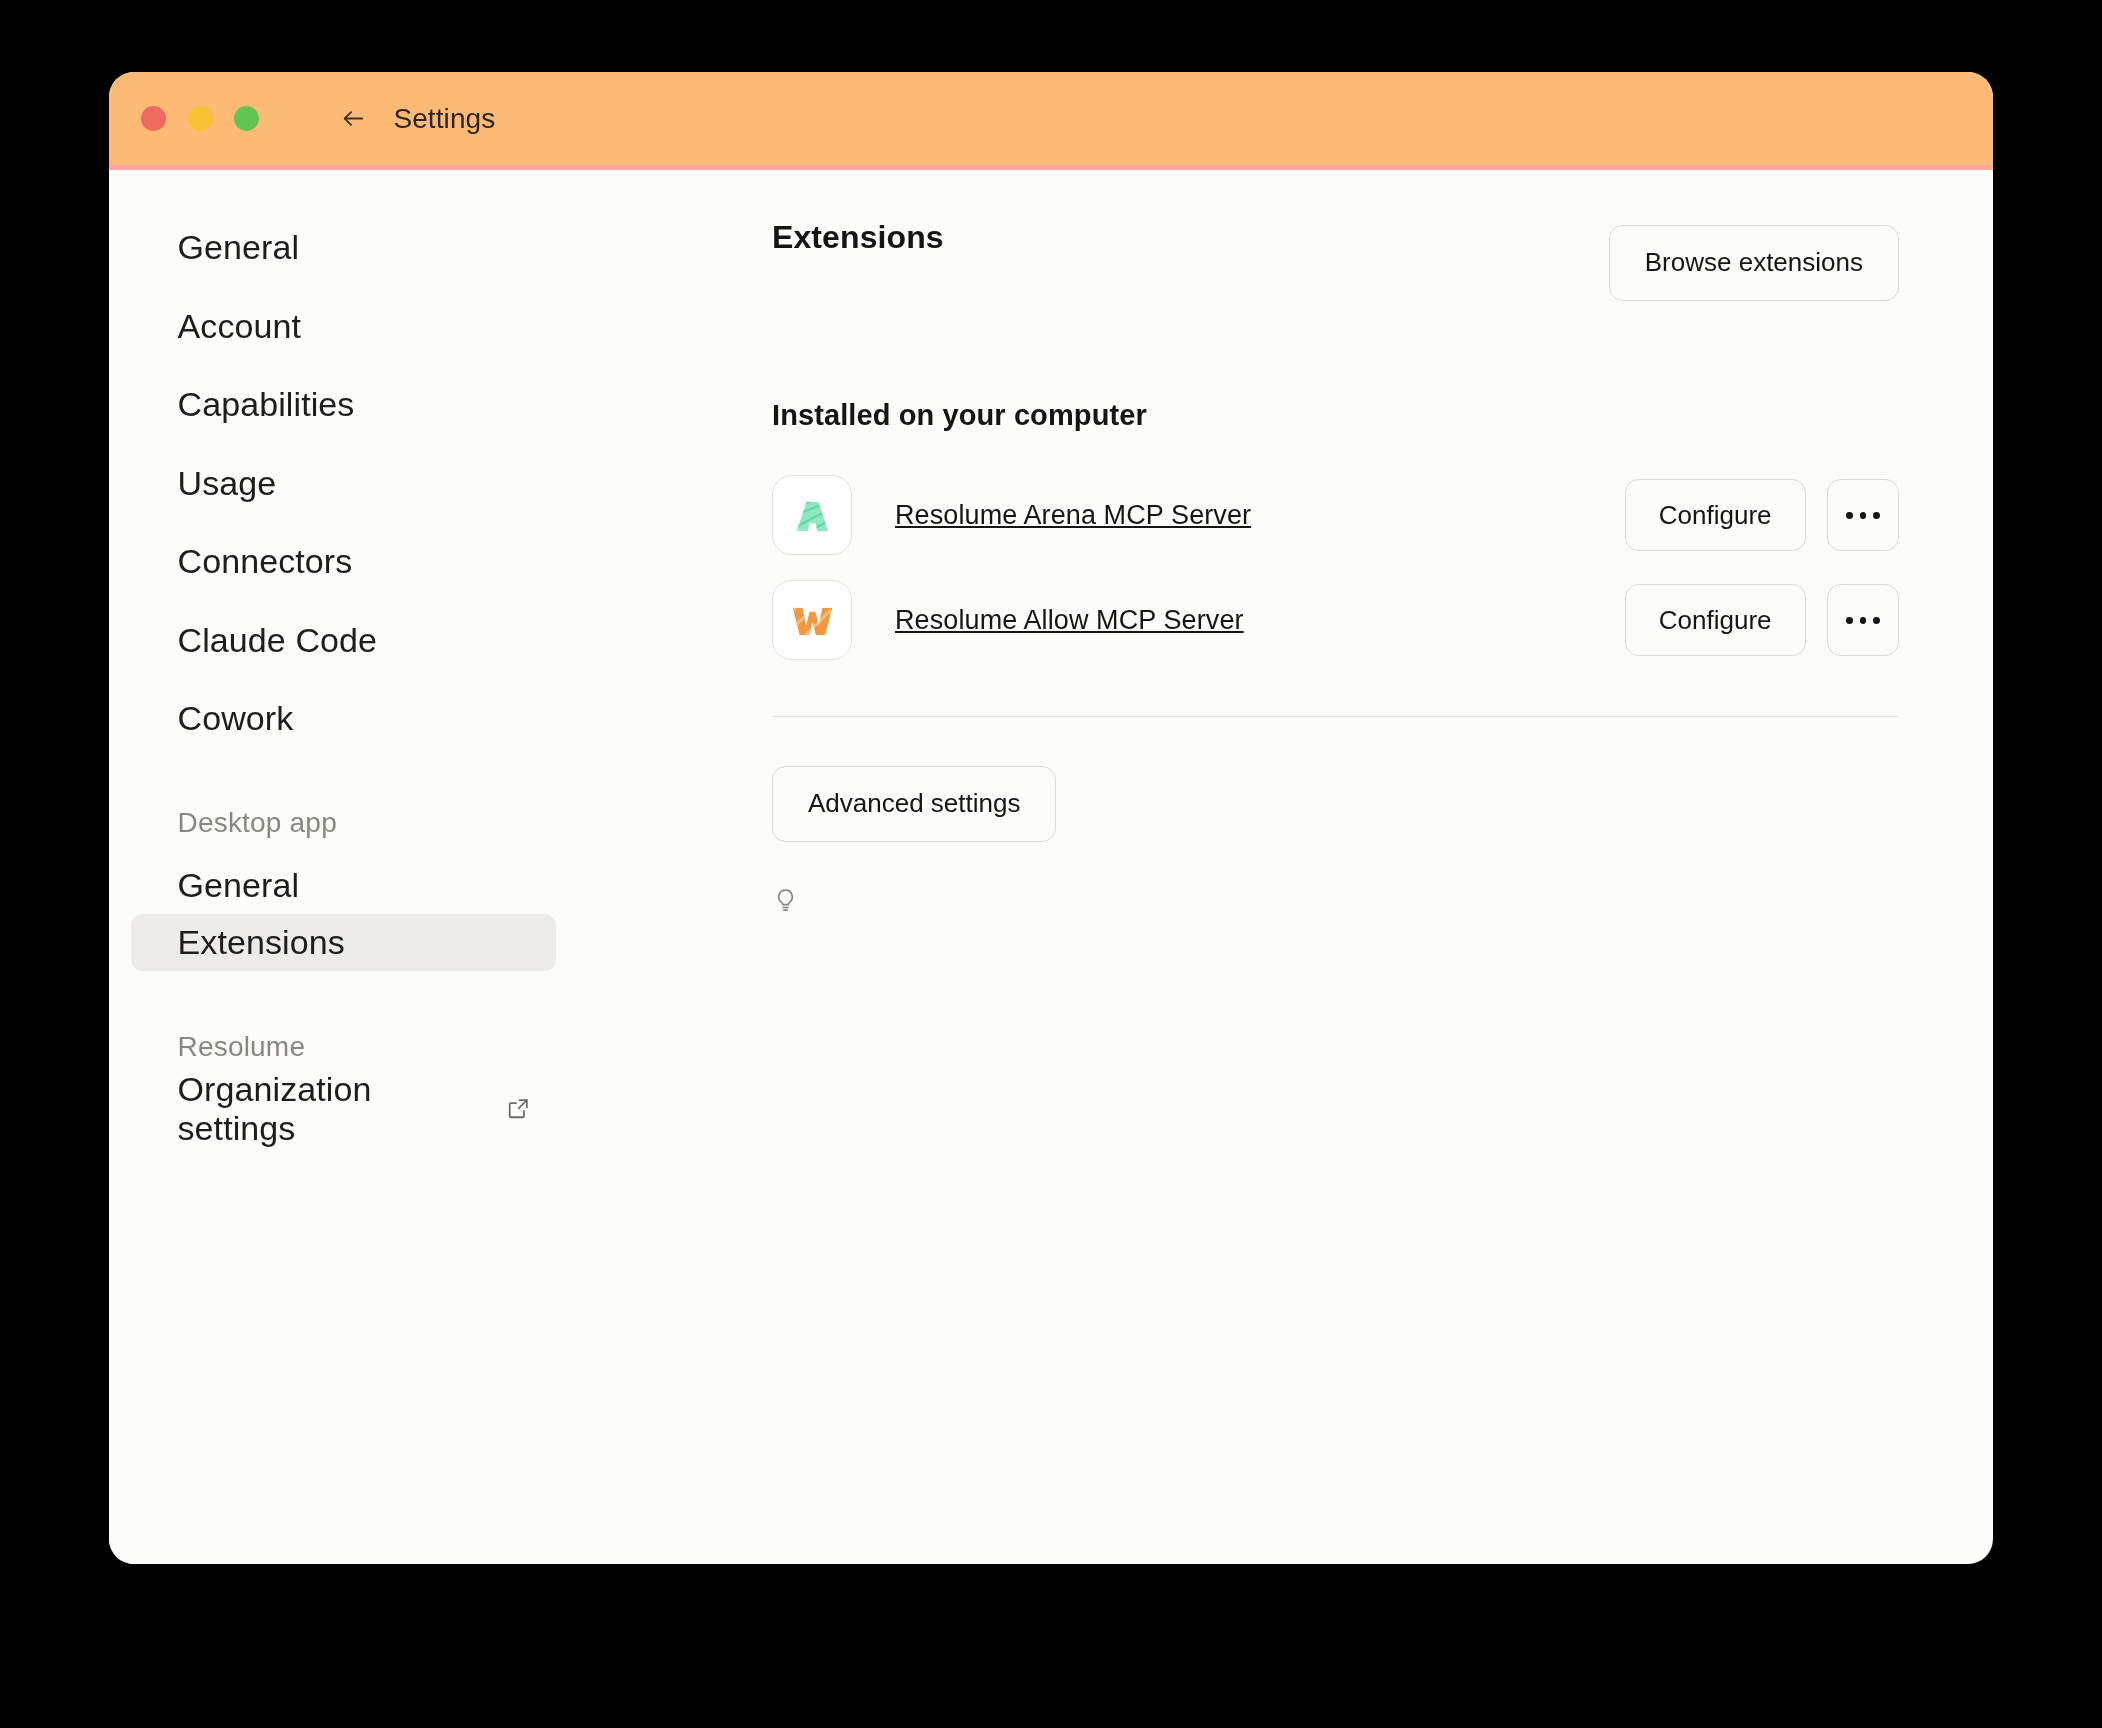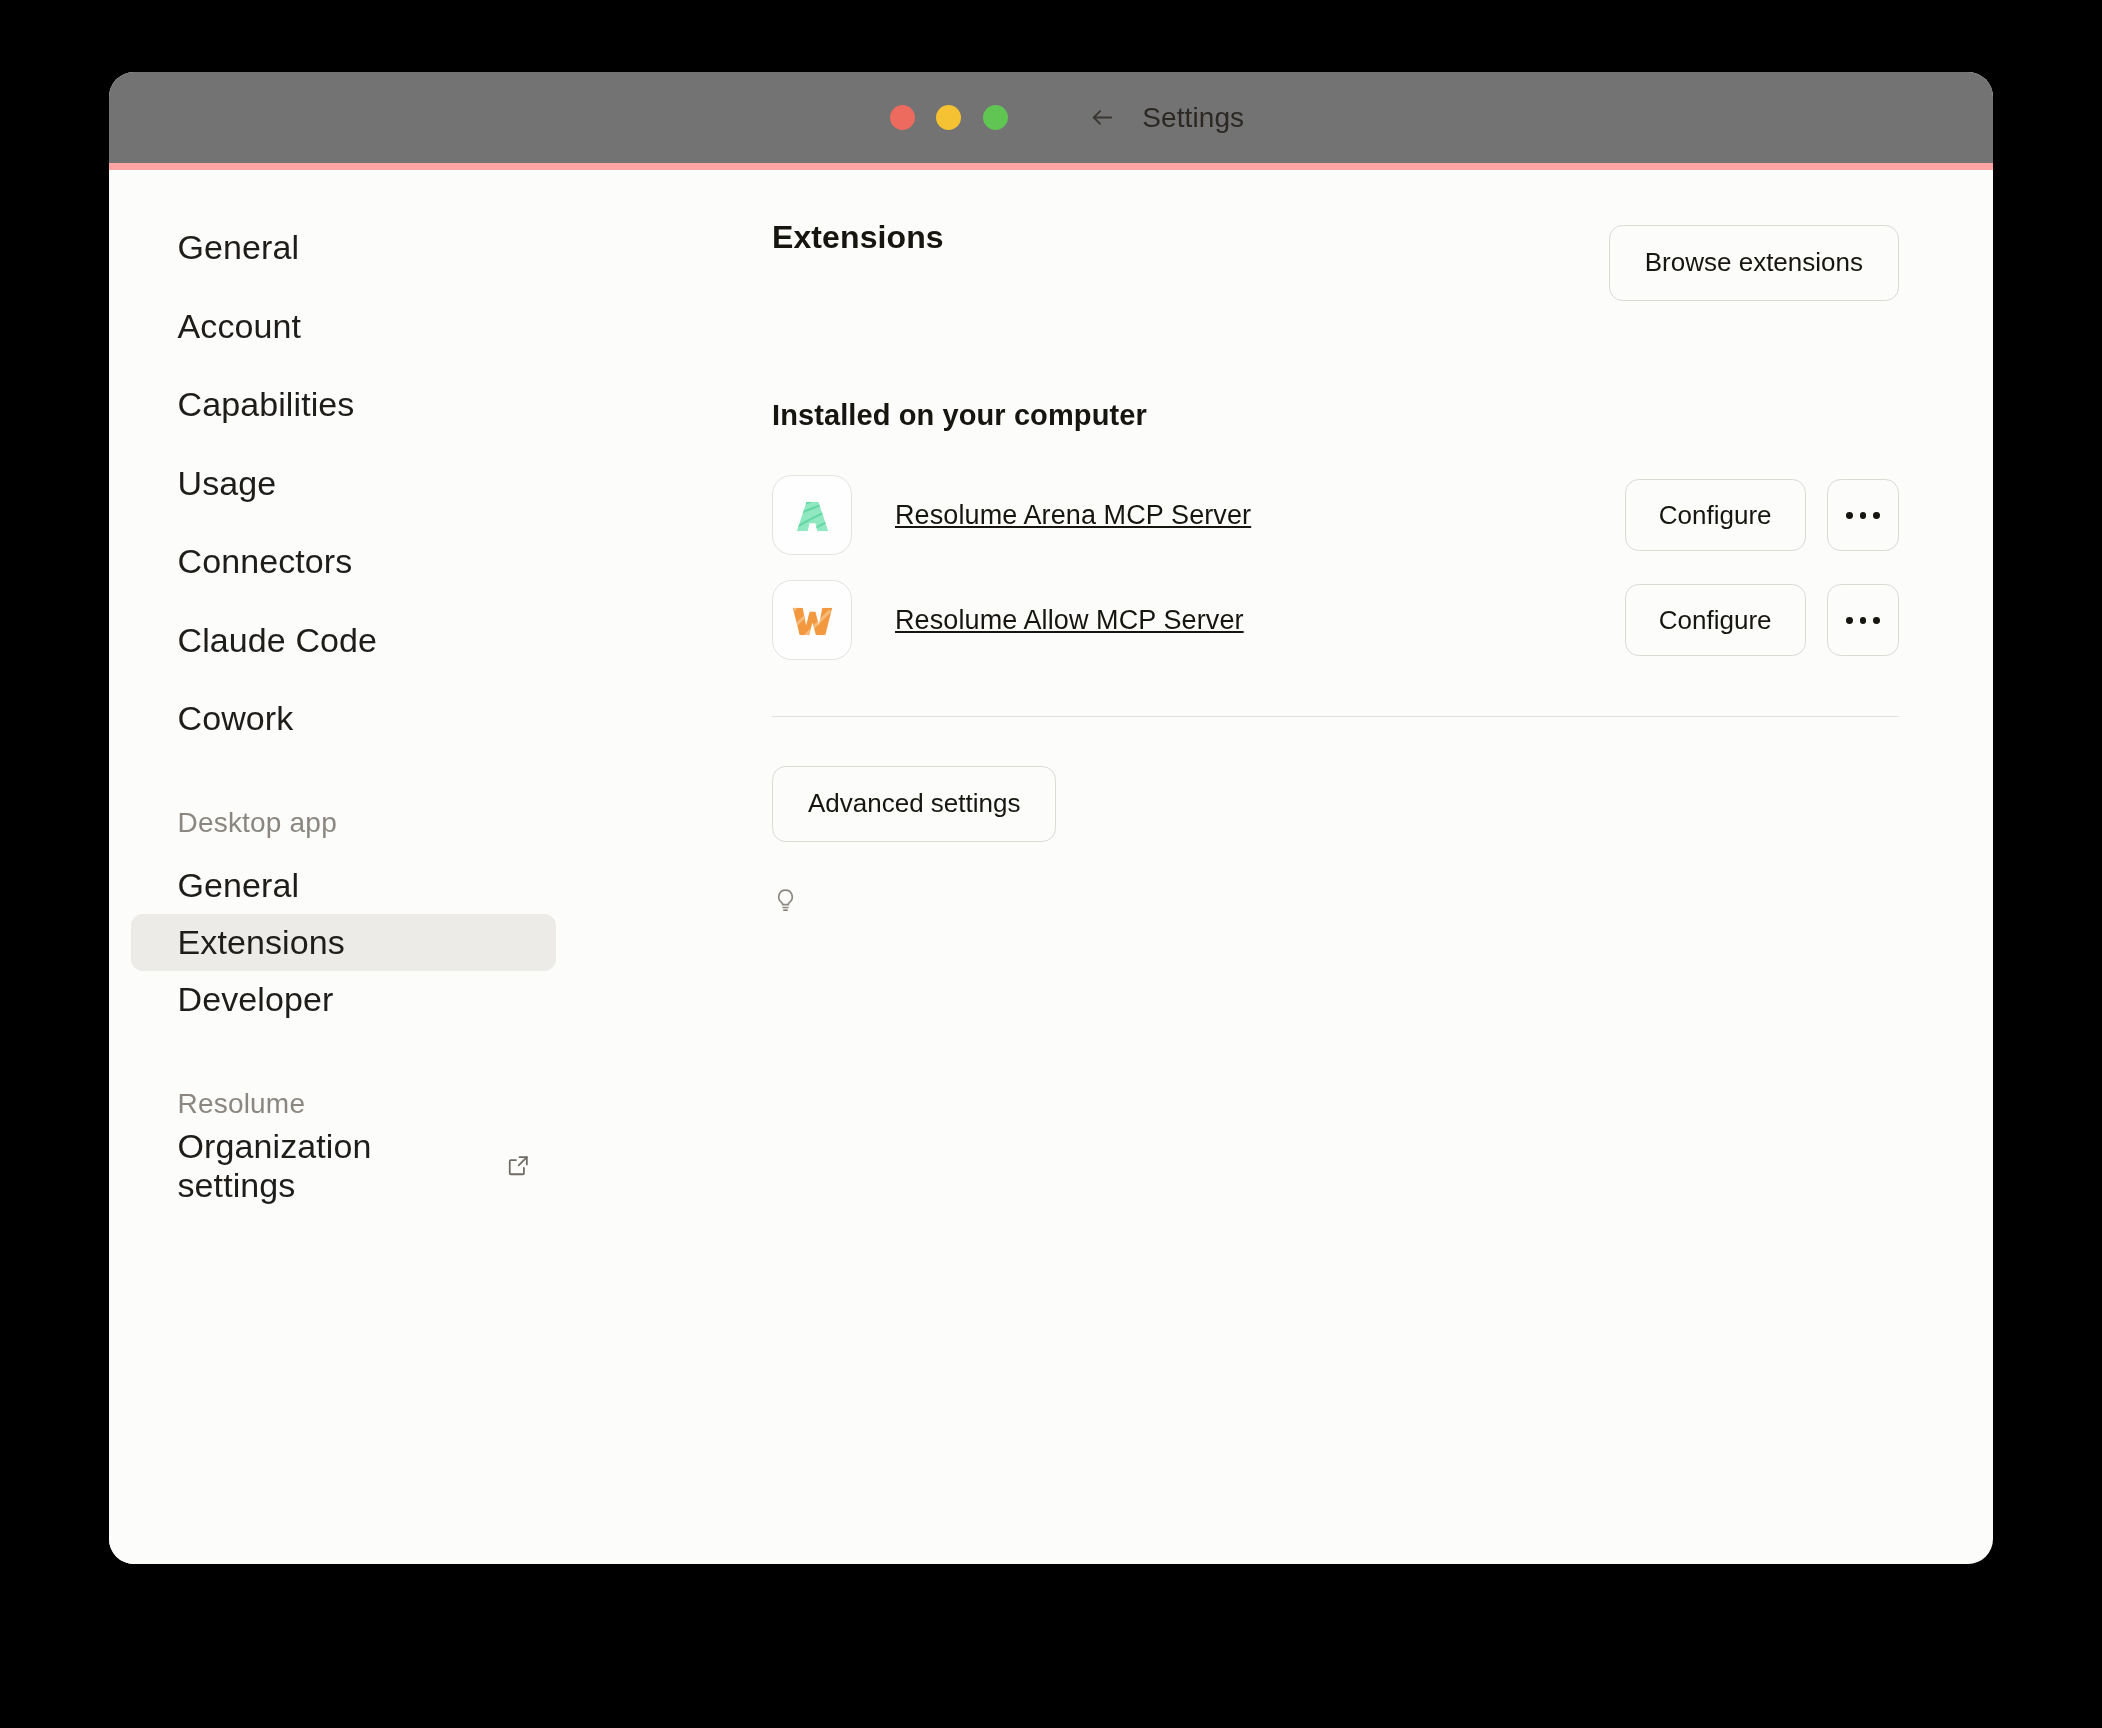--- a/index.html
+++ b/index.html
@@ -24,24 +24,23 @@
     display: flex;
     flex-direction: column;
   }
 
   
   #titlebar {
     height: 98px;
     flex: 0 0 98px;
     display: flex;
     align-items: center;
-    border-bottom: 7px solid #fca5a5;
-    background: #737373;
+    border-bottom: 5px solid #fca5a5;
+    background: #fdba74;
     position: relative;
-    justify-content: center;
   }
   .traffic-lights {
     display: flex;
     align-items: center;
     gap: 21.5px;
     margin-left: 32px;
   }
   .light { width: 25px; height: 25px; border-radius: 50%; }
   .light.red    { background: #ED6A5E; }
   .light.yellow { background: #F4C232; }
@@ -270,23 +269,20 @@
       <div class="gap-lg"></div>
 
       <div class="nav-group-label">Desktop app</div>
       <div class="gap-sm"></div>
 
       <div class="nav-item">
         <span>General</span>
       </div>
       <div class="nav-item selected">
         <span>Extensions</span>
-      </div>
-      <div class="nav-item">
-        <span>Developer</span>
       </div>
 
       <div class="gap-lg"></div>
 
       <div class="nav-group-label">Resolume</div>
       <div class="gap-sm"></div>
 
       <div class="nav-item">
         <span>Organization settings</span>
         <span class="ext-link">

